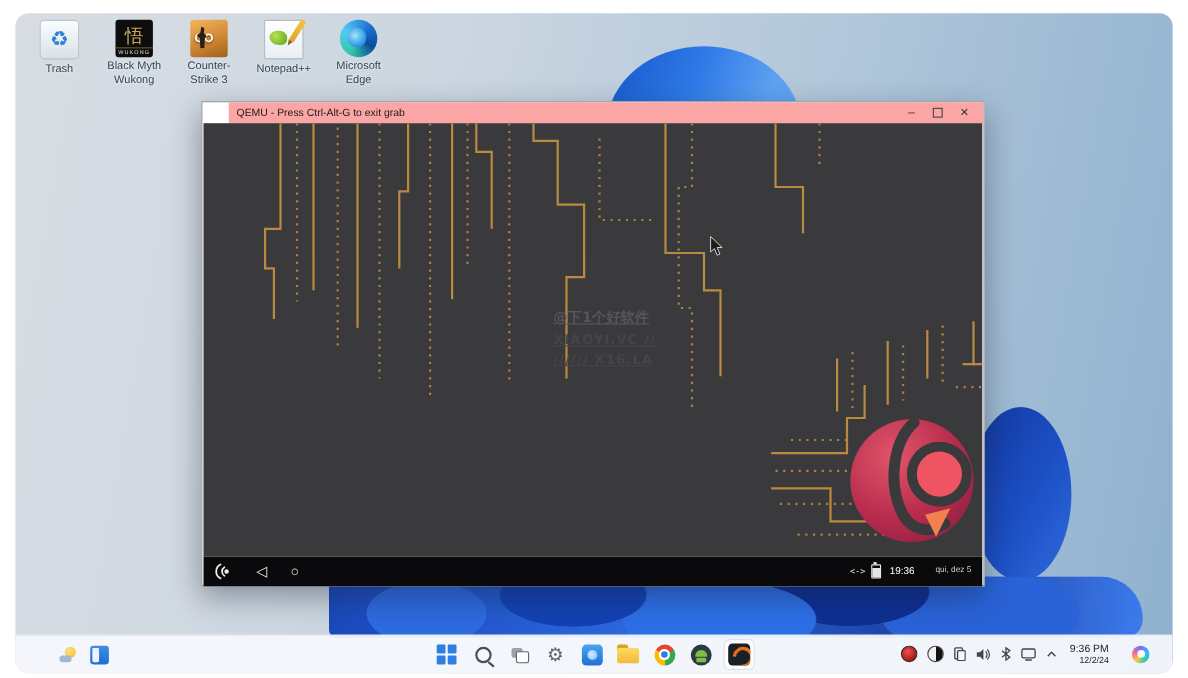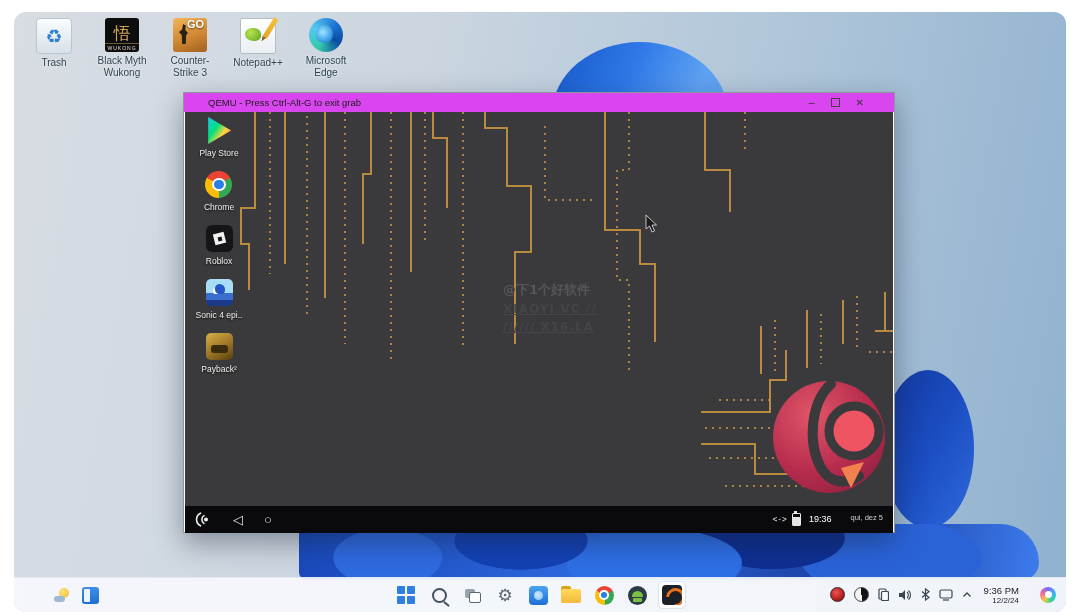--- a/index.html
+++ b/index.html
@@ -44,40 +44,40 @@
     text-shadow:0 0 3px rgba(255,255,255,.9);}
   .art{width:34px;height:34px;position:relative;flex:0 0 auto;}
   .art-trash{background:linear-gradient(#fbfdfe,#d7e1e8);border:1px solid #b9c6cf;border-radius:4px;
     display:flex;align-items:center;justify-content:center;font-size:19px;color:#2f7fd3;}
   .art-wukong{background:#0d0d0d;border-radius:3px;display:flex;flex-direction:column;
     align-items:center;justify-content:flex-end;overflow:hidden;}
   .art-wukong .calli{color:#cfa35a;font-size:17px;line-height:1;font-family:"DejaVu Serif",serif;margin-bottom:1px;}
   .art-wukong .band{font-size:5px;letter-spacing:1px;color:#e8e0cf;border-top:1px solid #6b5a33;
     width:100%;text-align:center;padding:1px 0;}
   .art-cs2{background:linear-gradient(160deg,#f2b65a 0%,#cf8733 55%,#a2611e 100%);border-radius:3px;
-    display:flex;align-items:flex-start;justify-content:flex-end;padding-right:3px;box-sizing:border-box;}
+    display:flex;align-items:center;justify-content:flex-end;padding-right:13px;box-sizing:border-box;}
   .art-cs2 .soldier{position:absolute;left:6px;top:6px;width:9px;height:20px;background:#2a2017;
     clip-path:polygon(45% 0,75% 8%,70% 30%,100% 45%,80% 55%,75% 100%,35% 100%,30% 55%,0 40%,35% 28%);}
   .art-cs2 .go{color:#fff;font-weight:bold;font-size:11px;text-shadow:0 1px 2px #5c3a10;}
   .art-edge{border-radius:50%;
     background:conic-gradient(from 210deg,#35c8a9,#53c9f2 25%,#1b6fd0 55%,#0b4a9e 75%,#35c8a9);}
   .art-edge::after{content:"";position:absolute;left:20%;top:22%;width:52%;height:52%;
     border-radius:50%;background:radial-gradient(circle at 40% 40%,#9ee6ff,#2a90e0 70%);}
   .art-npp{background:linear-gradient(#ffffff,#e9eef2);border:1px solid #b5bcc2;border-radius:2px;}
   .art-npp .cham{position:absolute;left:4px;top:9px;width:16px;height:13px;border-radius:50% 50% 40% 60%;
     background:radial-gradient(circle at 35% 35%,#b7e34e,#5ea322);}
   .art-npp .pencil{position:absolute;right:2px;top:-2px;width:5px;height:22px;transform:rotate(32deg);
     background:linear-gradient(#f3c33c,#e0a82c);}
   .art-npp .pencil::after{content:"";position:absolute;left:0;bottom:-5px;border-left:2.5px solid transparent;
     border-right:2.5px solid transparent;border-top:5px solid #8a5a22;}
   
   .qemu{position:absolute;left:169px;top:80px;width:712px;height:441px;z-index:3;
     background:#fff;border:1px solid #8f969c;box-sizing:border-box;
     box-shadow:0 10px 26px rgba(20,30,50,.40);}
-  .titlebar{height:19px;display:flex;align-items:center;padding:0 24px;background:#d946ef;}
+  .titlebar{height:19px;display:flex;align-items:center;padding:0 7px;background:#fca5a5;margin-left:24px;}
   .titlebar .title{flex:1;font-size:9.5px;color:#1b1b1b;white-space:nowrap;}
   .winctl{display:flex;align-items:center;gap:16px;margin-right:6px;}
   .winctl .min{font-size:11px;color:#333;line-height:1;}
   .winctl .max{width:7px;height:7px;border:1px solid #444;}
   .winctl .cls{font-size:10px;color:#333;line-height:1;}
   .screen{position:relative;margin:0 1px;height:394px;background:#3a3a3c;overflow:hidden;}
   .circuit{position:absolute;left:0;top:0;}
   
   .apps{position:absolute;left:4px;top:5px;width:60px;display:flex;flex-direction:column;
     gap:13px;align-items:center;z-index:2;}
@@ -101,21 +101,21 @@
     background:linear-gradient(#a8ddf6 0 52%,#3a6fd0 52% 78%,#1b3a8c 78% 100%);}
   .aart-sonic::before{content:"";position:absolute;left:9px;top:5px;width:10px;height:10px;
     border-radius:50% 60% 40% 50%;background:#2456c8;box-shadow:-4px 2px 0 -2px #ffffff;}
   .aart-payback{border-radius:5px;
     background:linear-gradient(150deg,#d8b04a 0%,#9c7424 55%,#53400f 100%);}
   .aart-payback::before{content:"";position:absolute;left:5px;top:12px;width:17px;height:8px;
     border-radius:3px;background:#3a2c0c;}
   
   .watermark{position:absolute;left:318px;top:168px;z-index:1;line-height:1.5;
     font-family:"DejaVu Sans",sans-serif;}
-  .watermark .w1{font-size:13px;font-weight:bold;color:#56565a;}
+  .watermark .w1{font-size:13px;font-weight:bold;color:#56565a;text-decoration:underline;}
   .watermark .w2,.watermark .w3{font-size:12px;font-weight:bold;letter-spacing:1px;color:#454549;text-decoration:underline;}
   
   .plogo{position:absolute;left:586px;top:264px;z-index:1;}
   
   .navbar{height:27px;background:#0a0a0c;display:flex;align-items:center;
     padding:0 10px;margin:0 1px;position:relative;z-index:2;}
   .nav-left{display:flex;align-items:center;gap:21px;}
   .nav-glyph{color:#e9e9e9;font-size:13px;line-height:1;}
   .nav-right{margin-left:auto;display:flex;align-items:center;gap:5px;}
   .usb{color:#dedede;font-size:8px;font-family:"DejaVu Sans Mono",monospace;}
@@ -165,21 +165,21 @@
   .chrome-ico::after{content:"";position:absolute;left:32%;top:32%;width:36%;height:36%;border-radius:50%;background:#2a7de1;}
   .droid{width:19px;height:19px;border-radius:50%;background:#2c3a45;position:relative;}
   .droid::after{content:"";position:absolute;left:4px;top:5px;width:11px;height:6px;
     border-radius:6px 6px 0 0;background:#7bc043;}
   .droid::before{content:"";position:absolute;left:5px;top:12px;width:9px;height:4px;background:#7bc043;border-radius:1px;}
   .qemu-active{background:rgba(255,255,255,.9);border:1px solid #dbe2ea;border-radius:5px;
     width:26px;height:26px;display:flex;align-items:center;justify-content:center;}
   .qemu-ico{width:20px;height:20px;border-radius:4px;background:#1b2026;position:relative;overflow:hidden;}
   .qemu-ico::after{content:"";position:absolute;left:4px;top:3px;width:13px;height:13px;border-radius:50%;
     border:3.5px solid #e8701a;border-left-color:transparent;transform:rotate(-40deg);}
-  .tb-right{position:absolute;right:10px;display:flex;align-items:center;gap:9px;}
+  .tb-right{position:absolute;right:21px;display:flex;align-items:center;gap:9px;}
   .rec{width:13px;height:13px;border-radius:50%;background:radial-gradient(circle at 40% 35%,#f05050,#a01515 75%);
     border:1.5px solid #3a2a2a;}
   .swirl{width:13px;height:13px;border-radius:50%;
     background:conic-gradient(#121212 0 50%,#f2f2f2 50% 100%);border:1px solid #444;}
   .trayglyph{display:flex;align-items:center;}
   .tray-clock{display:flex;flex-direction:column;align-items:flex-end;line-height:1.2;margin-left:3px;}
   .tray-clock .t{font-size:9.5px;color:#1d1d1d;}
   .tray-clock .d{font-size:8px;color:#1d1d1d;}
   .copilot{width:16px;height:16px;border-radius:50%;margin-left:12px;
     background:conic-gradient(#7b6cf6,#38b6ff,#27d3a2,#f6c544,#ef6a9e,#7b6cf6);}
@@ -285,42 +285,20 @@
             <stop offset="60%" stop-color="#b72c4d"></stop>
             <stop offset="100%" stop-color="#8e1f3f"></stop>
           </radialGradient>
         </defs>
         <circle cx="58" cy="61" r="56" fill="url(#pg)"></circle>
         <path d="M60 8 C40 26 36 66 50 92 C58 106 74 110 88 100" stroke="#3a3a3c" stroke-width="10" fill="none" stroke-linecap="round"></path>
         <circle cx="83" cy="55" r="25" fill="#ef5463" stroke="#3a3a3c" stroke-width="9"></circle>
         <path d="M70 92 L93 86 L80 112 Z" fill="#f2814f"></path>
       </svg>
 
-      <div class="apps">
-        <div class="aapp">
-          <div class="aart aart-play"></div>
-          <div class="albl">Play Store</div>
-        </div>
-        <div class="aapp">
-          <div class="aart aart-chrome"></div>
-          <div class="albl">Chrome</div>
-        </div>
-        <div class="aapp">
-          <div class="aart aart-roblox"></div>
-          <div class="albl">Roblox</div>
-        </div>
-        <div class="aapp">
-          <div class="aart aart-sonic"></div>
-          <div class="albl">Sonic 4 epi..</div>
-        </div>
-        <div class="aapp">
-          <div class="aart aart-payback"></div>
-          <div class="albl">Payback²</div>
-        </div>
-      </div>
 
       <div class="watermark">
         <div class="w1">@下1个好软件</div>
         <div class="w2">XIAOYI.VC //</div>
         <div class="w3">////// X16.LA</div>
       </div>
     </div>
 
     <div class="navbar">
       <div class="nav-left">

